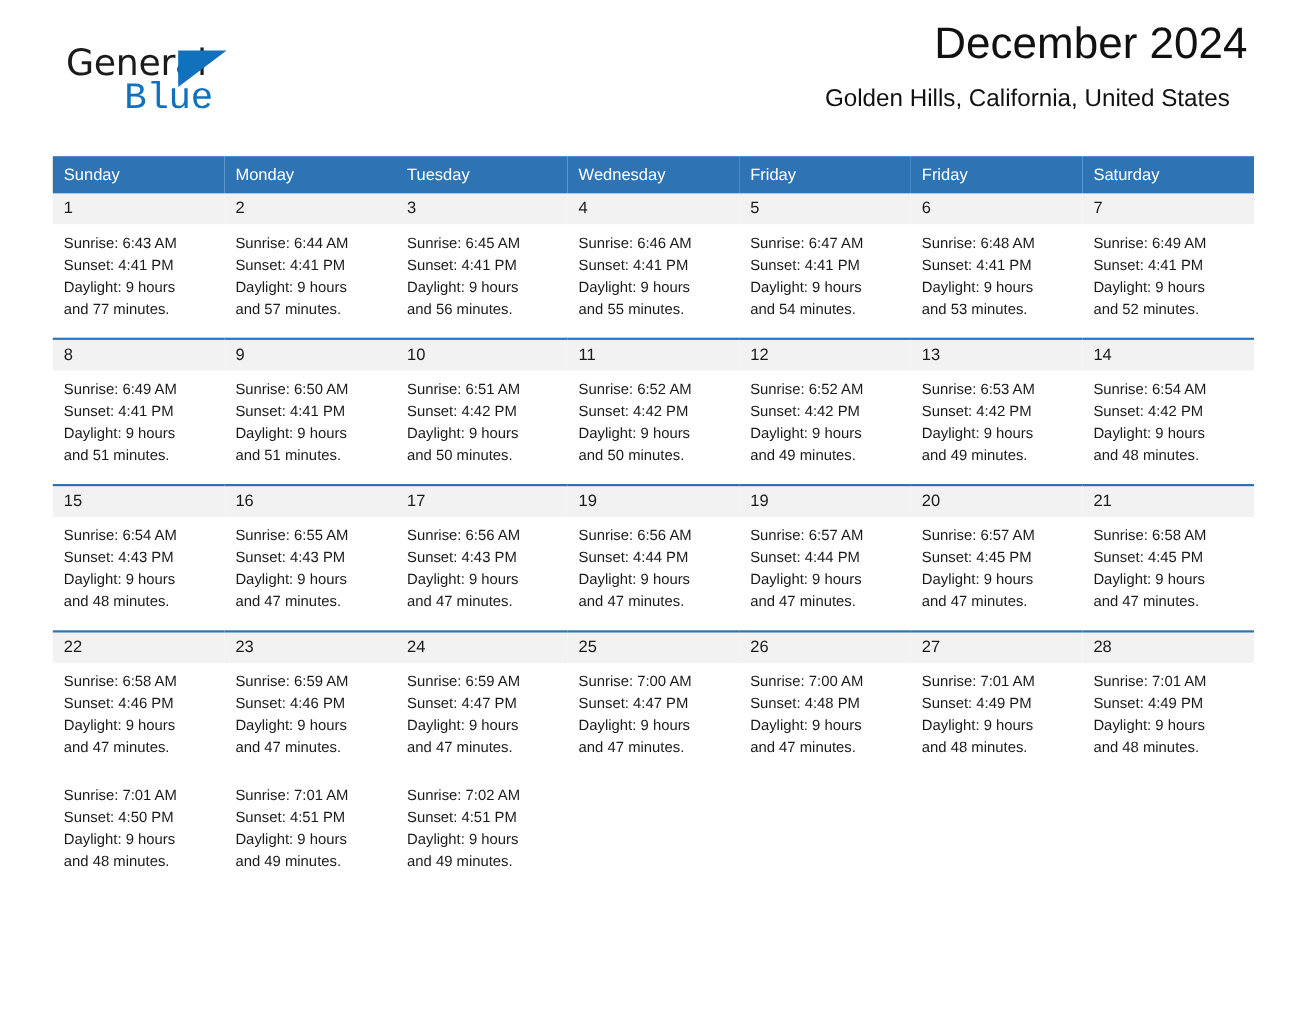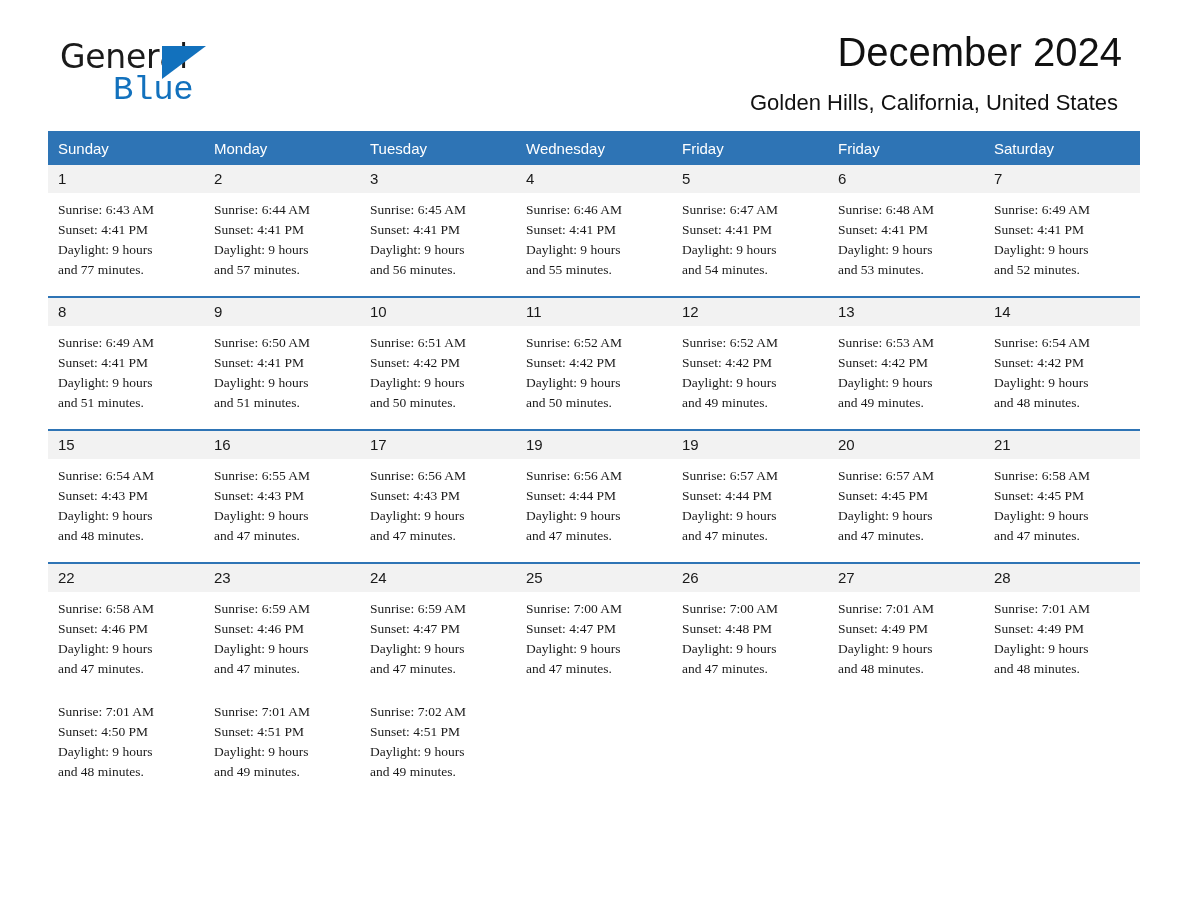--- a/index.html
+++ b/index.html
@@ -64,37 +64,37 @@
   }
   .title-block {
     text-align: right;
     padding-right: 6px;
   }
   .cal-title {
     font-size: 40px;
     line-height: 48px;
     font-weight: normal;
     color: #111111;
-    margin: 12px;
+    margin: 0;
     font-family: "Liberation Sans", sans-serif;
   }
   .cal-subtitle {
     font-size: 22px;
     line-height: 30px;
     color: #111111;
     margin: 10px 16px 0 0;
     font-weight: normal;
   }
 
   
   .calendar {
     width: 1092px;
     border-collapse: collapse;
     table-layout: fixed;
-    margin-top: 21px;
+    margin-top: 32px;
   }
   .calendar col { width: 14.2857%; }
 
   thead th {
     background: #2e74b5;
     color: #ffffff;
     font-size: 15px;
     font-weight: normal;
     text-align: left;
     padding: 8px 0 8px 10px;
@@ -114,21 +114,20 @@
   tbody tr.daynum-row.first td {
     border-top: none;
   }
   tbody tr.info-row td {
     background: #ffffff;
     vertical-align: top;
     padding: 7px 8px 16px 10px;
     font-size: 13.5px;
     line-height: 20px;
     color: #1a1a1a;
-    font-family: Liberation Serif, serif;
   }
   .info-line { white-space: nowrap; }
 </style>
 </head>
 <body>
 
 <div class="page">
 
   <div class="header">
     <div class="logo">

